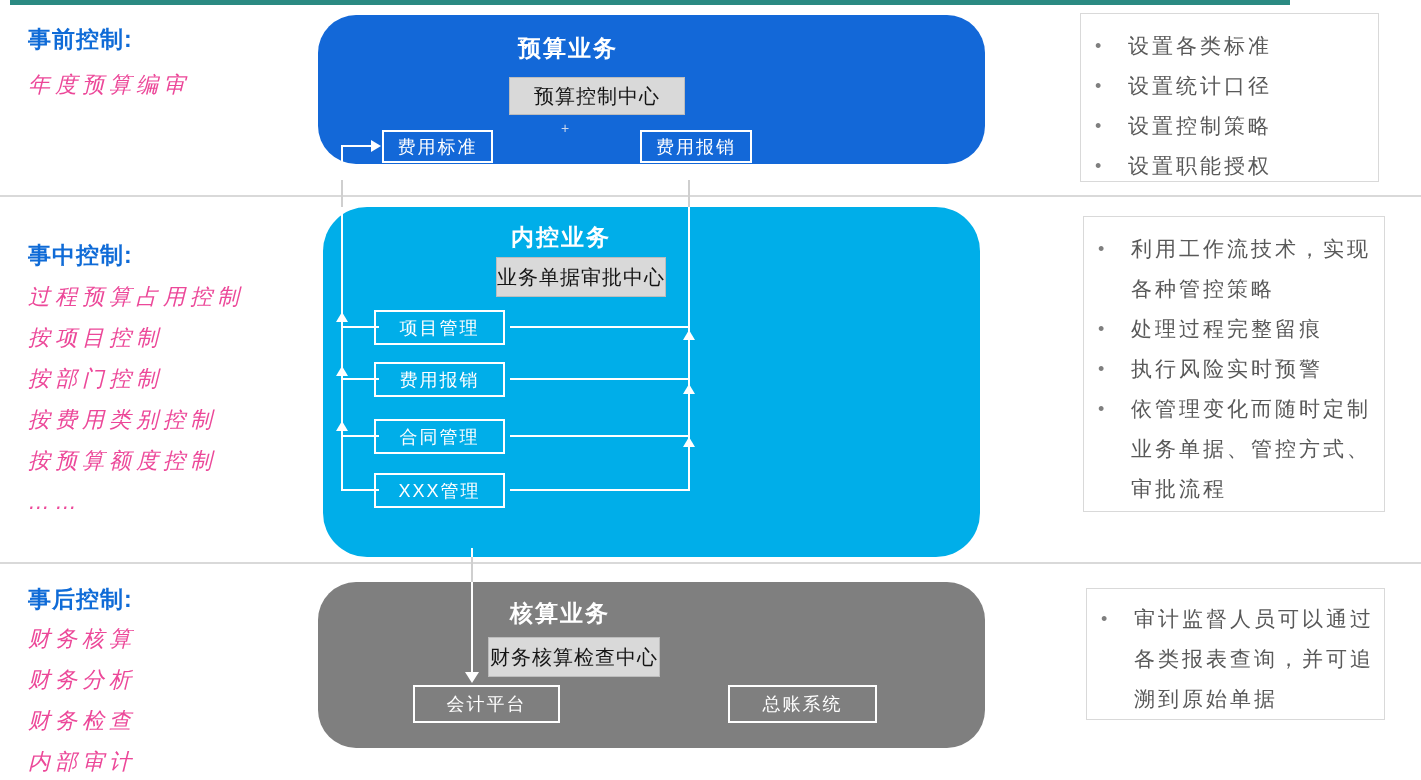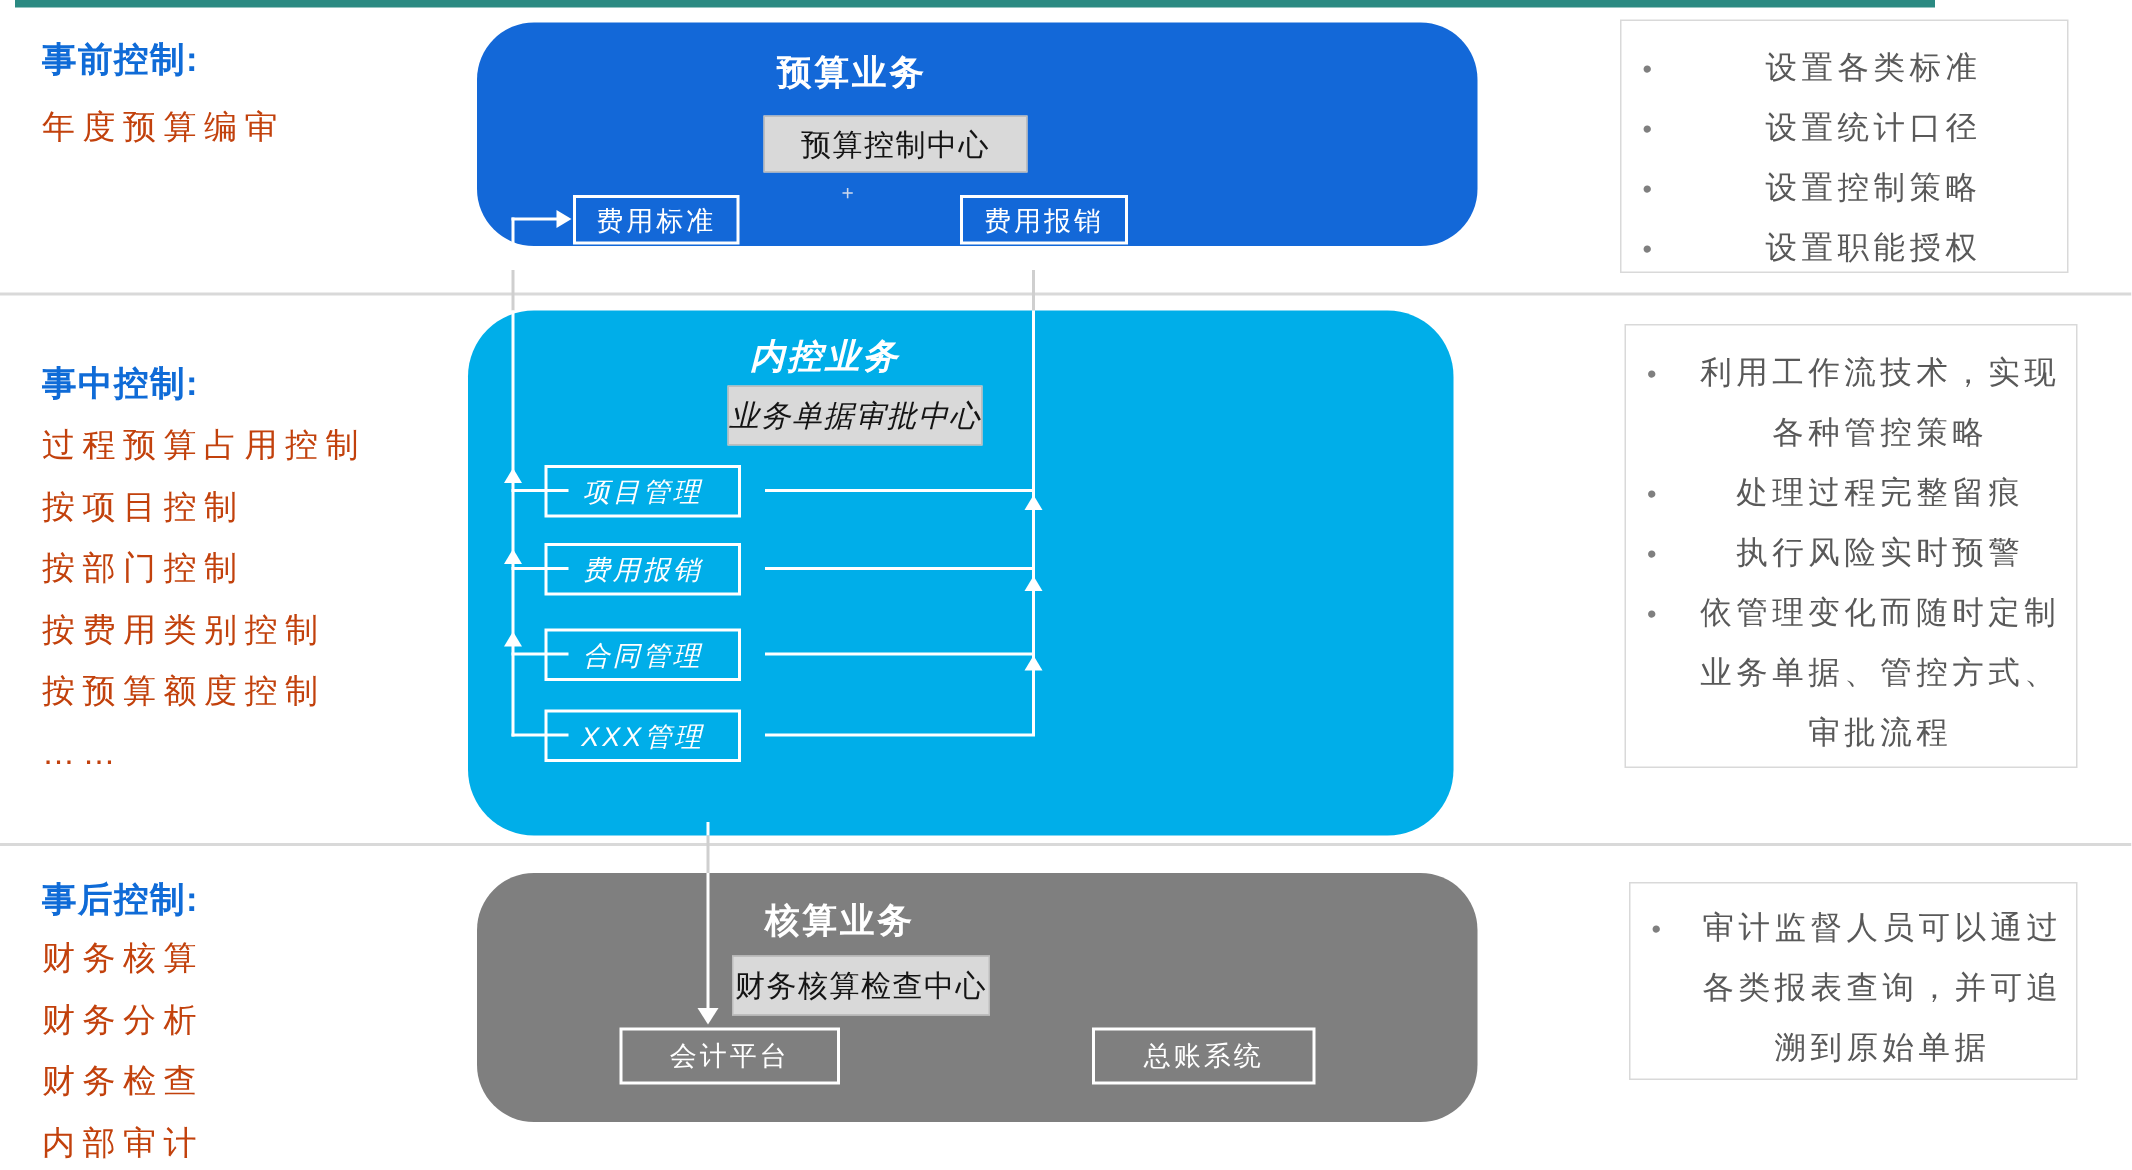--- a/index.html
+++ b/index.html
@@ -8,26 +8,26 @@
     font-family:"Liberation Sans","DejaVu Sans",sans-serif;
   }
   .abs{position:absolute;box-sizing:border-box;}
 
   
   .topbar{left:10px;top:0;width:1280px;height:5px;background:#2b8a82;}
   .divider{left:0;width:1421px;height:2px;background:#d9d9d9;}
 
   
   .lh{color:#0f6bd7;font-weight:700;font-size:23px;letter-spacing:1px;white-space:nowrap;}
-  .ll{color:#c2410c;font-size:22px;letter-spacing:5px;white-space:nowrap;}
+  .ll{color:#ec4899;font-size:22px;letter-spacing:5px;white-space:nowrap;font-style:italic;}
 
   
   .sec{border-radius:38px;}
   .sec-budget{left:318px;top:15px;width:667px;height:149px;background:#1368d8;}
-  .sec-control{left:312px;top:207px;width:657px;height:350px;background:#00aee9;border-radius:44px;font-style:italic;}
+  .sec-control{left:323px;top:207px;width:657px;height:350px;background:#00aee9;border-radius:44px;}
   .sec-account{left:318px;top:582px;width:667px;height:166px;background:#7f7f7f;}
   .sec-title{color:#ffffff;font-weight:700;font-size:23px;text-align:center;letter-spacing:2px;}
 
   
   .cbox{background:#d9d9d9;border:1px solid #bdbdbd;color:#141414;font-size:20px;
         display:flex;align-items:center;justify-content:center;letter-spacing:1px;white-space:nowrap;margin-left:29px;}
   .wbox{border:2px solid #ffffff;color:#ffffff;font-size:18px;
         display:flex;align-items:center;justify-content:center;letter-spacing:2px;white-space:nowrap;}
 
   
@@ -38,21 +38,21 @@
   .tri{width:0;height:0;}
   .tri-right{border-top:6px solid transparent;border-bottom:6px solid transparent;border-left:10px solid #ffffff;}
   .tri-up{border-left:6px solid transparent;border-right:6px solid transparent;border-bottom:10px solid #ffffff;}
   .tri-down{border-left:7px solid transparent;border-right:7px solid transparent;border-top:11px solid #ffffff;}
   .plus{color:#ccd8ec;font-size:14px;}
 
   
   .panel{border:1px solid #d9d9d9;background:#ffffff;}
   .panel ul{list-style:none;margin:0;padding:12px 8px 0 0;}
   .panel li{position:relative;padding-left:47px;font-size:21px;line-height:40px;
-            color:#595959;letter-spacing:3px;text-align:center;}
+            color:#595959;letter-spacing:3px;}
   .panel li::before{content:"\2022";position:absolute;left:14px;top:0;color:#7f7f7f;
             font-size:18px;letter-spacing:0;}
 </style>
 </head>
 <body>
 
 <div class="abs topbar"></div>
 <div class="abs divider" style="top:195px;"></div>
 <div class="abs divider" style="top:562px;"></div>
 

